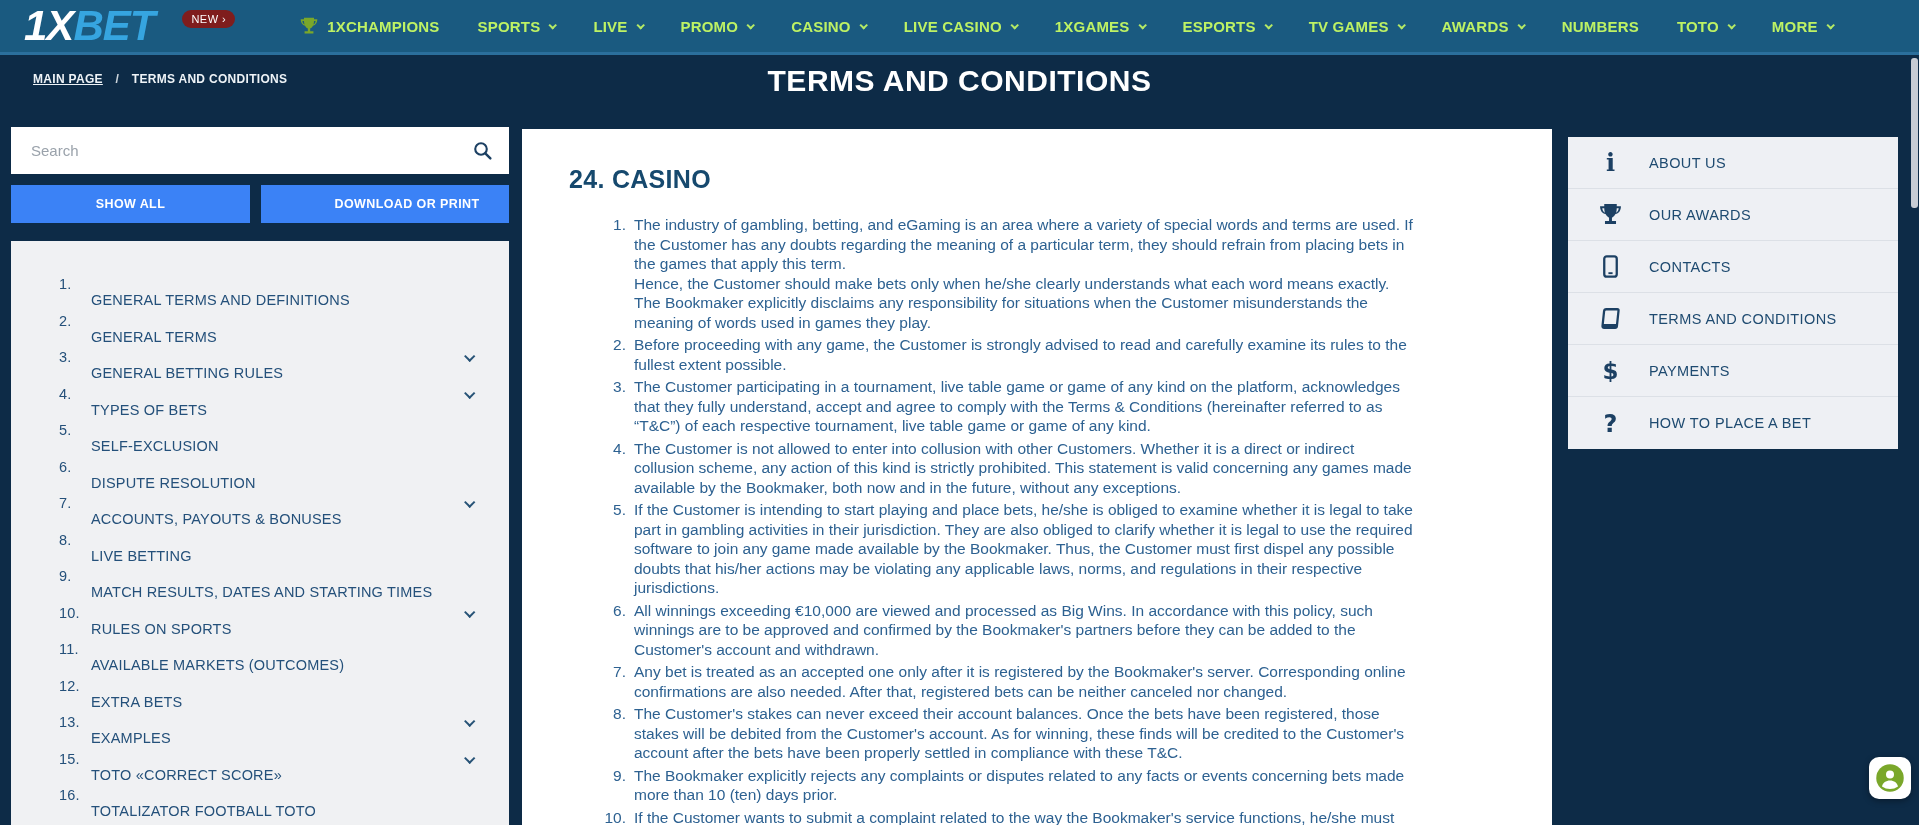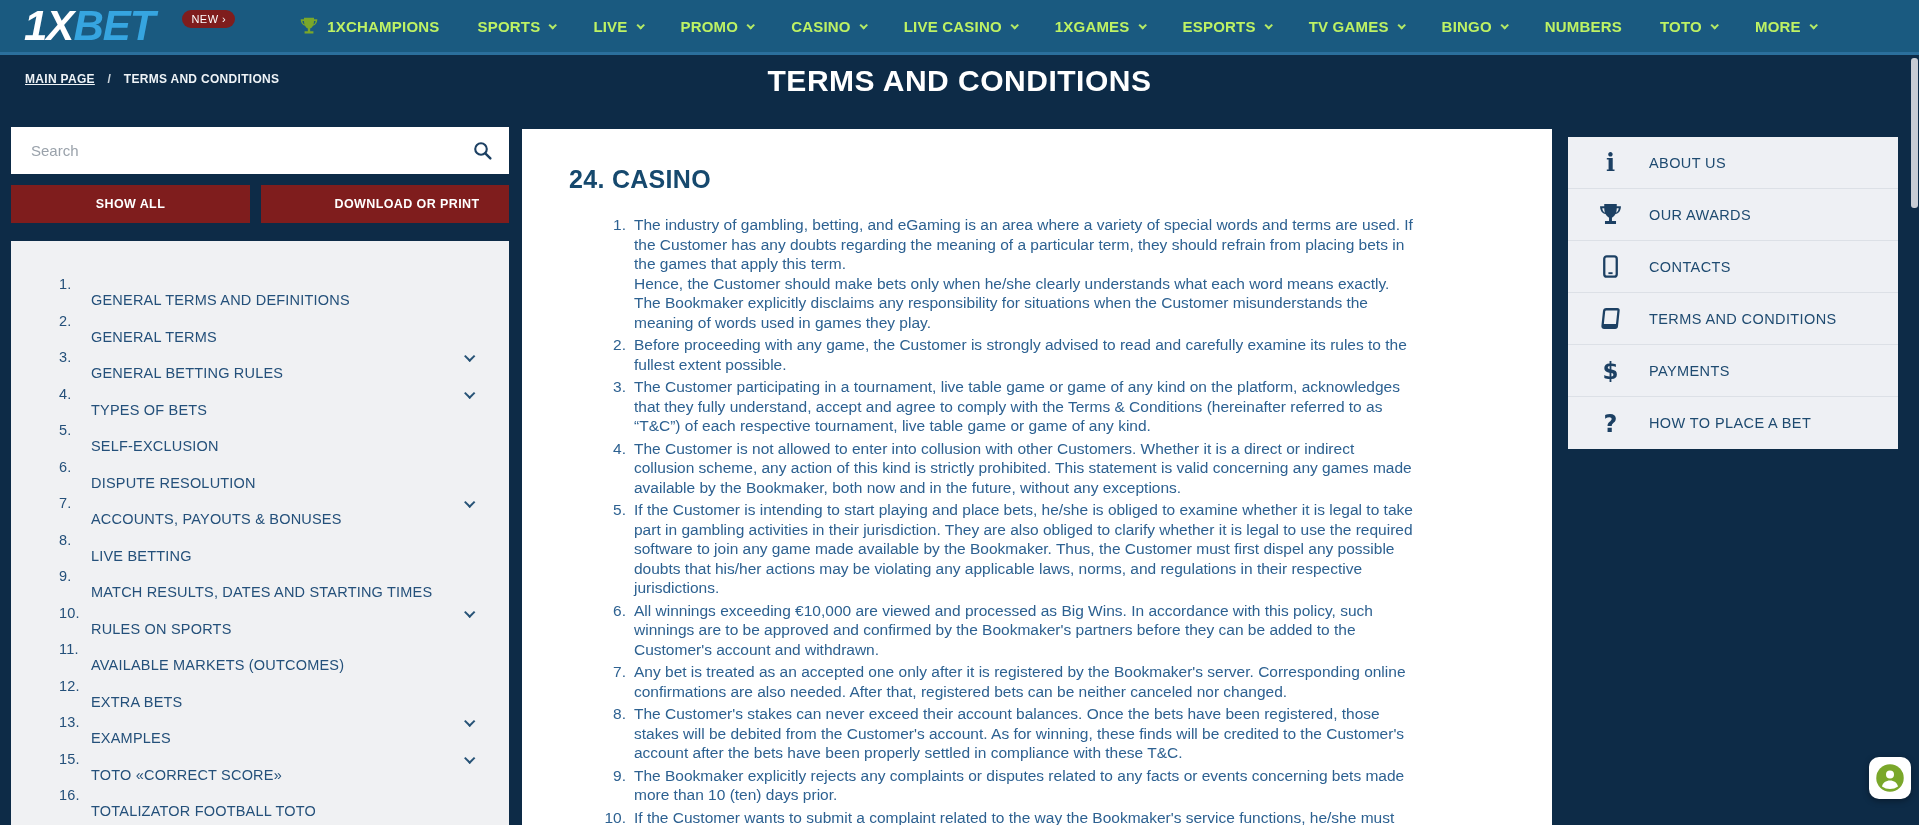--- a/index.html
+++ b/index.html
@@ -28,40 +28,40 @@
   .nav-item { display:flex; align-items:center; color:#bef264; font-weight:bold; font-size:15px; letter-spacing:.2px; cursor:pointer; white-space:nowrap; }
   .nav-item .icon { width:20px; height:20px; color:#7aa72a; margin-right:8px; }
   .chev {
     display:inline-block; width:6px; height:6px;
     border-right:2px solid currentColor; border-bottom:2px solid currentColor;
     transform:rotate(45deg) translateY(-1px); margin-left:9px; opacity:.95;
   }
 
   
   .breadcrumb { position:absolute; left:25px; top:72px; font-size:12px; font-weight:bold; color:#eef3f7; letter-spacing:.3px; }
-  .breadcrumb .home { text-decoration:underline; cursor:pointer; }
+  .breadcrumb .home { text-decoration:underline; cursor:pointer;margin-left:8px; }
   .breadcrumb .sep { margin:0 9px; opacity:.85; }
   .page-title {
     position:absolute; left:0; top:64px; width:1919px; text-align:center;
     color:#ffffff; font-size:30px; font-weight:bold; letter-spacing:.5px;
   }
 
   
   .search-wrap { position:absolute; left:11px; top:127px; width:498px; height:47px; background:#fff; }
   .search-wrap input {
     width:100%; height:100%; border:none; outline:none;
     padding:0 56px 0 20px; font-size:15px; color:#4d7c0f;
     font-family:"Liberation Sans", sans-serif;
   }
   .search-wrap input::placeholder { color:#9aa2ab; }
   .search-icon { position:absolute; right:16px; top:13px; width:21px; height:21px; color:#1c4063; cursor:pointer; }
 
   .btn-row { position:absolute; left:11px; top:185px; width:498px; display:flex; gap:11px; }
   .green-btn {
-    height:38px; background:#7f1d1d; color:#fff; border:none; cursor:pointer;
+    height:38px; background:#3b82f6; color:#fff; border:none; cursor:pointer;
     font-family:"Liberation Sans", sans-serif;
     font-size:12.5px; font-weight:bold; letter-spacing:.4px; text-transform:uppercase;
   }
   .green-btn.b1 { width:239px; }
   .green-btn.b2 { flex:1;padding-left:44px; }
 
   .toc-panel {
     position:absolute; left:11px; top:241px; width:498px; height:620px;
     background:#f0f1f3; padding:25px 36px 0 48px;
   }
@@ -157,21 +157,21 @@
     <span>ESPORTS</span>
     <span class="chev"></span>
   </div>
       <div class="nav-item">
 
     <span>TV GAMES</span>
     <span class="chev"></span>
   </div>
       <div class="nav-item">
 
-    <span>BINGO</span>
+    <span>AWARDS</span>
     <span class="chev"></span>
   </div>
       <div class="nav-item">
 
     <span>NUMBERS</span>
 
   </div>
       <div class="nav-item">
 
     <span>TOTO</span>

